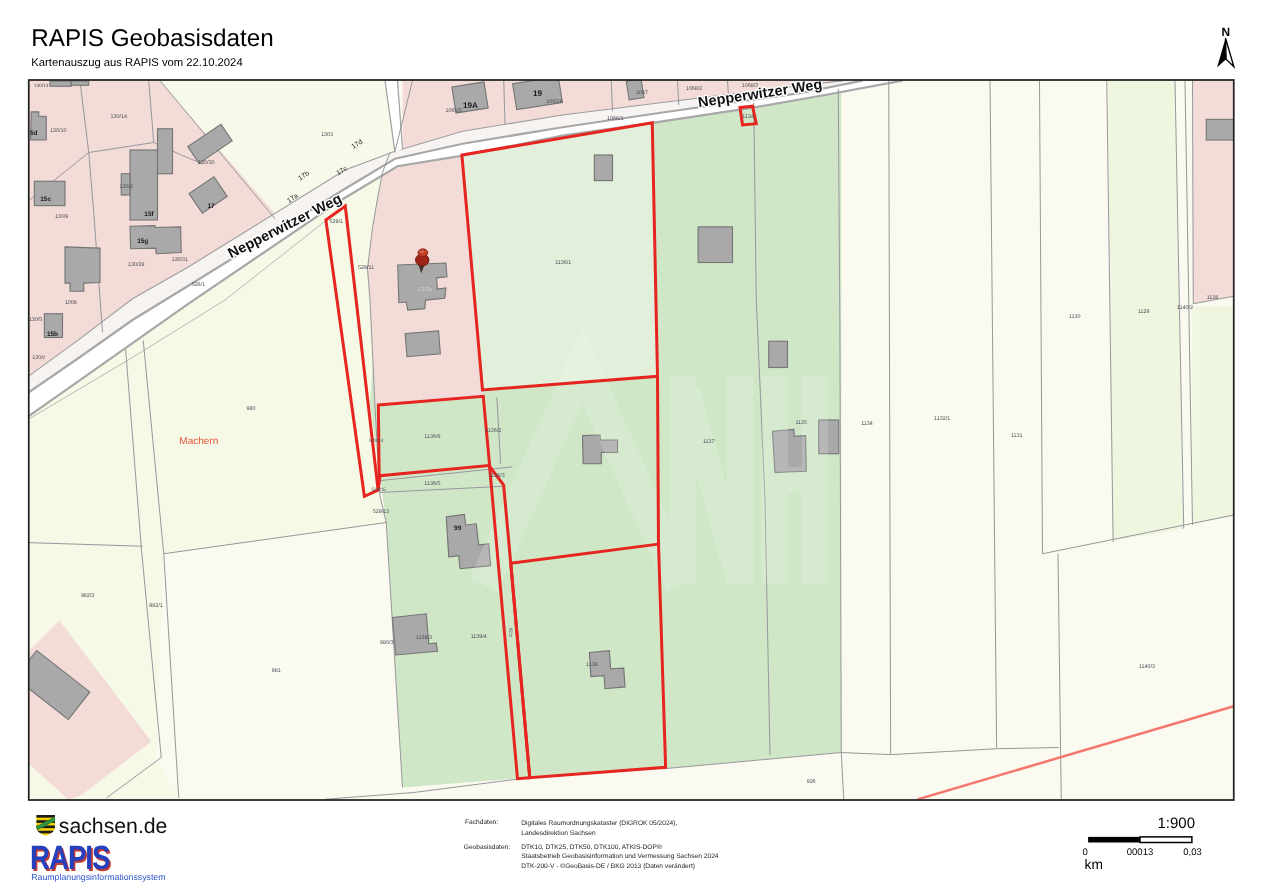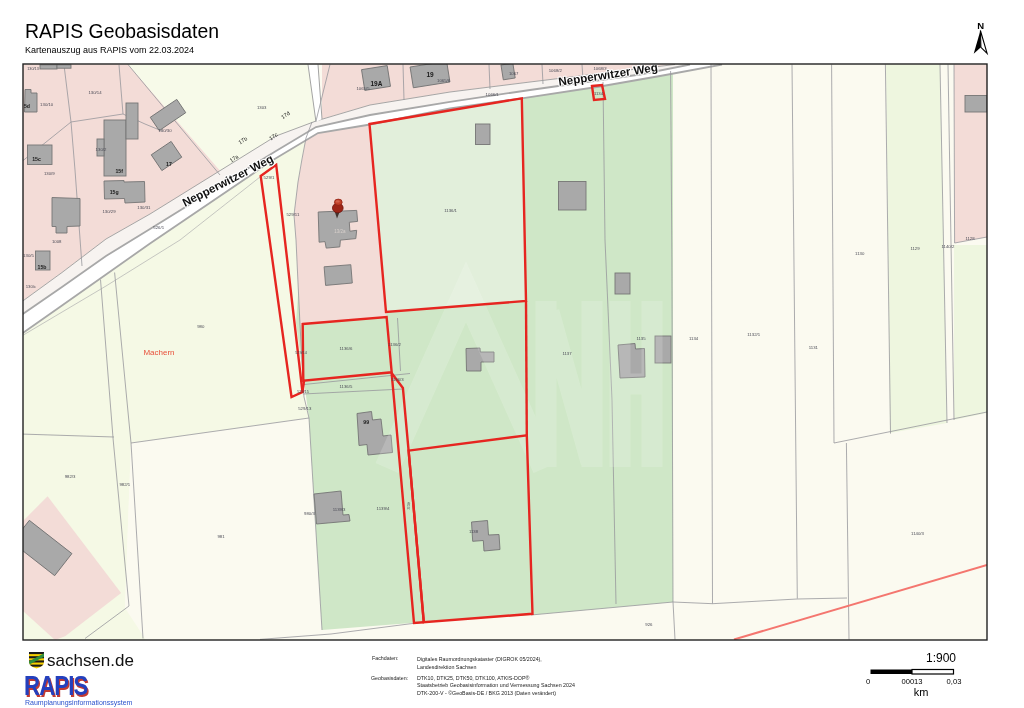--- a/index.html
+++ b/index.html
@@ -3,21 +3,21 @@
 <meta charset="utf-8">
 <style>
   html,body{margin:0;padding:0;}
   body{width:1024px;height:708px;position:relative;background:#ffffff;
        font-family:"Liberation Sans", sans-serif;overflow:hidden;}
   .abs{position:absolute;}
 </style>
 </head>
 <body>
   <div class="abs" style="left:25px;top:20px;font-size:19.4px;color:#000;">RAPIS Geobasisdaten</div>
-  <div class="abs" style="left:25px;top:45px;font-size:9px;color:#000;">Kartenauszug aus RAPIS vom 22.03.2024</div>
+  <div class="abs" style="left:25px;top:45px;font-size:9px;color:#000;">Kartenauszug aus RAPIS vom 22.10.2024</div>
 
   <svg class="abs" style="left:960px;top:14px;" width="40" height="46" viewBox="960 14 40 46">
     <text x="980.7" y="28.7" font-size="9.5" font-weight="bold" fill="#000" text-anchor="middle">N</text>
     <polygon points="980.4,30.5 973.7,53.8 980.9,47.3" fill="#000"></polygon>
     <polygon points="980.4,30.5 980.9,47.3 987.1,53.4" fill="#fff" stroke="#000" stroke-width="1.1"></polygon>
   </svg>
 
   <svg class="abs" style="left:0;top:0;" width="1024" height="708" viewBox="0 0 1024 708">
     <defs>
       <clipPath id="mapclip">
@@ -270,13 +270,13 @@
   <div class="abs" style="left:417px;top:675px;font-size:5.3px;color:#222;line-height:7.4px;">DTK10, DTK25, DTK50, DTK100, ATKIS-DOP®<br>Staatsbetrieb Geobasisinformation und Vermessung Sachsen 2024<br>DTK-200-V - ©GeoBasis-DE / BKG 2013 (Daten verändert)</div>
 
   <div class="abs" style="left:884px;top:651px;width:72px;text-align:right;font-size:12px;color:#000;">1:900</div>
   <svg class="abs" style="left:869px;top:668px;" width="90" height="10" viewBox="0 0 90 10">
     <rect x="1.5" y="1.5" width="41.5" height="4.5" fill="#000"></rect>
     <rect x="43" y="1.5" width="41.5" height="4.5" fill="#fff" stroke="#000" stroke-width="1.2"></rect>
   </svg>
   <div class="abs" style="left:866px;top:677px;font-size:7.6px;color:#000;">0</div>
   <div class="abs" style="left:892px;top:677px;width:40px;text-align:center;font-size:7.6px;color:#000;">00013</div>
   <div class="abs" style="left:938px;top:677px;width:32px;text-align:center;font-size:7.6px;color:#000;">0,03</div>
-  <div class="abs" style="left:892px;top:686px;width:58px;text-align:center;font-size:11px;color:#000;">km</div>
+  <div class="abs" style="left:846px;top:686px;width:58px;text-align:center;font-size:11px;color:#000;">km</div>
 
 </body></html>

